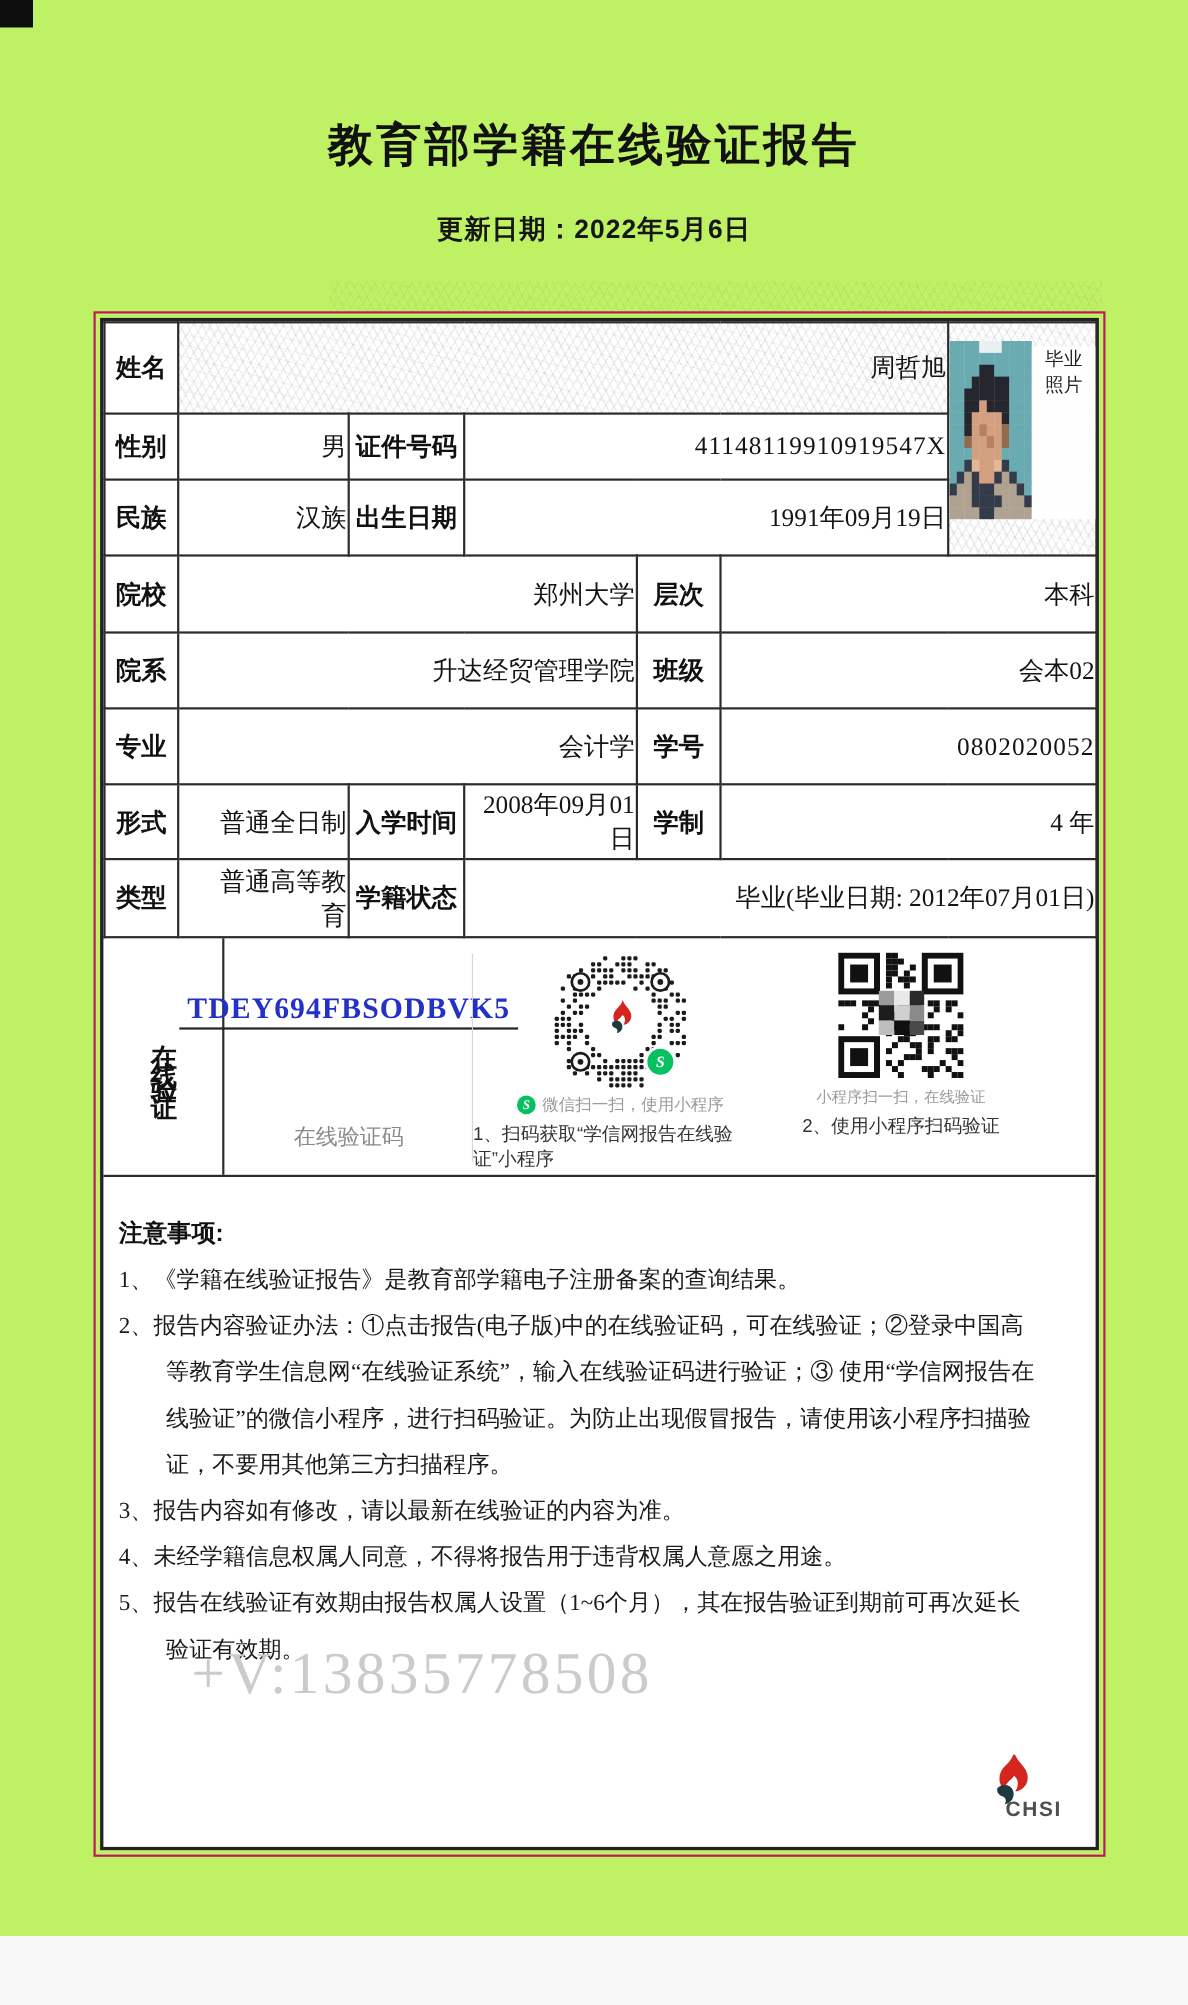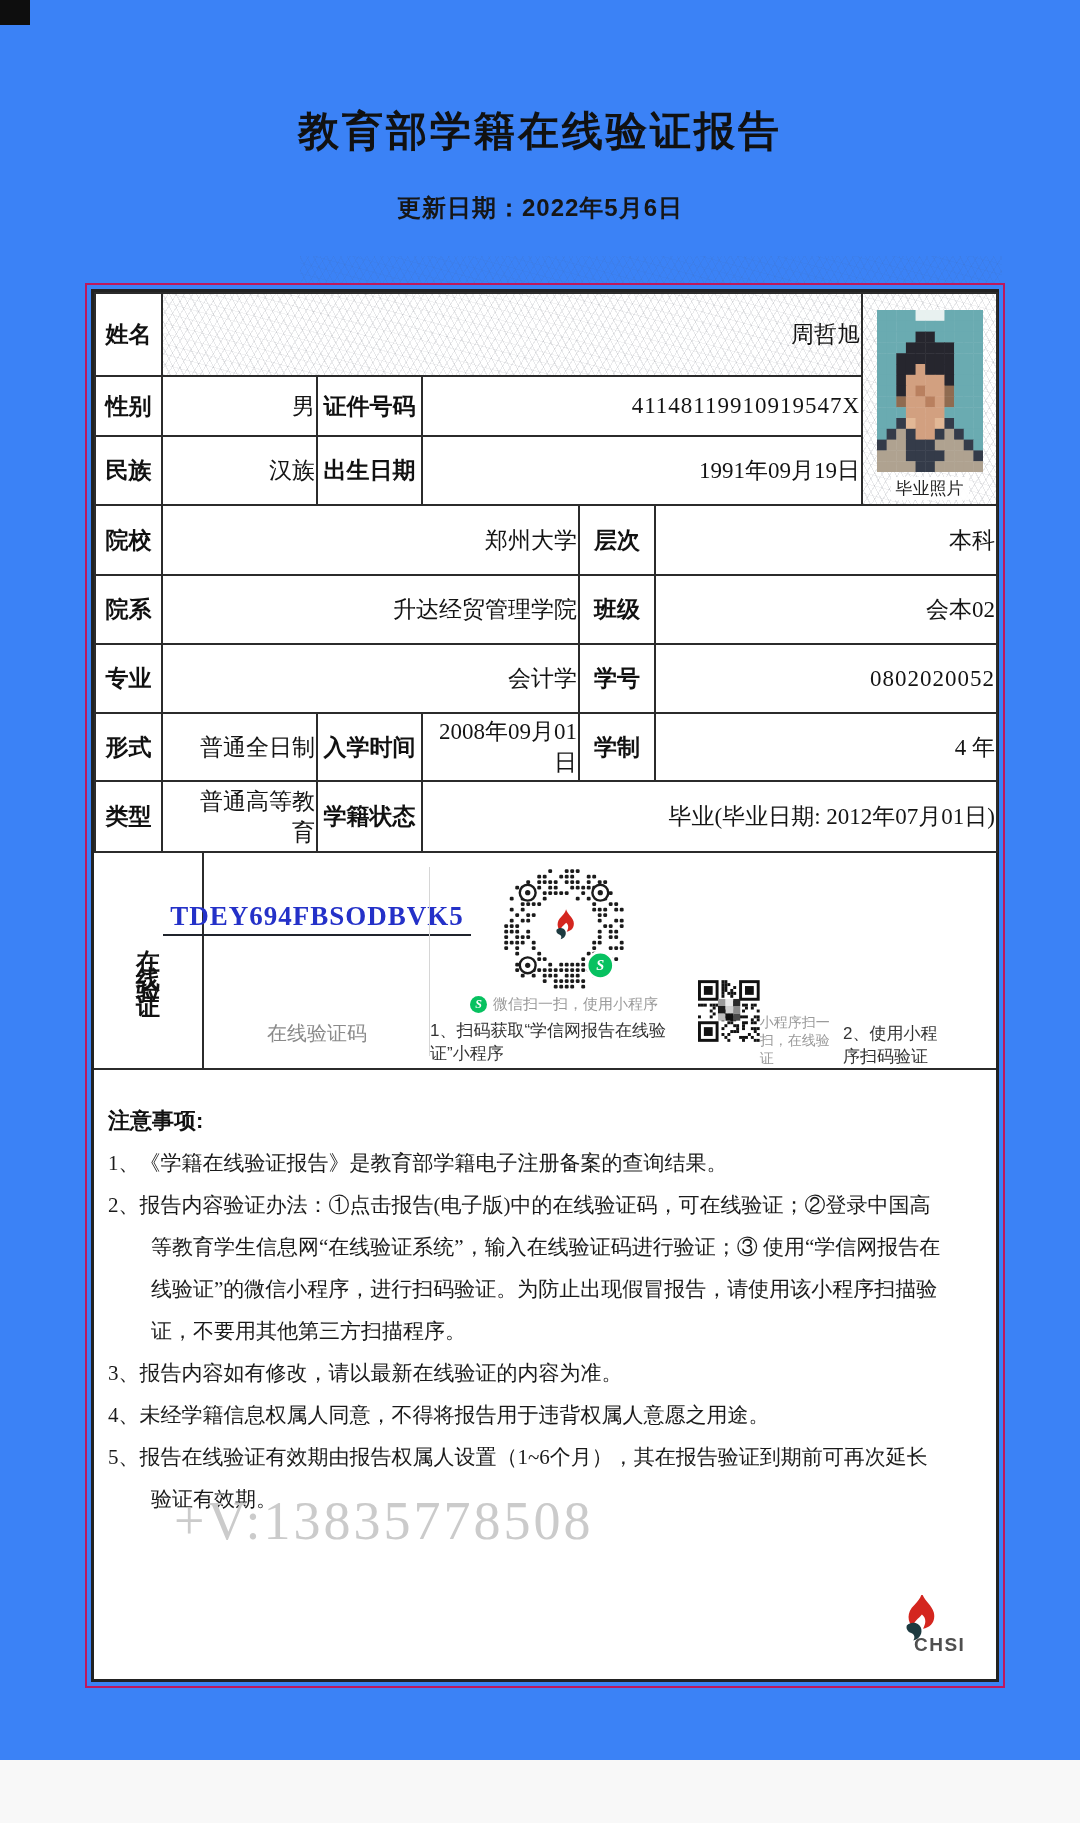--- a/index.html
+++ b/index.html
@@ -1,16 +1,16 @@
 <!DOCTYPE html>
 <html><head>
 <meta charset="utf-8">
 <style>
   html,body{margin:0;padding:0;background:#fff;}
-  .page{position:relative;width:1080px;height:1823px;background:#3b82f6;overflow:hidden;
+  .page{position:relative;width:1080px;height:1823px;background:#bef264;overflow:hidden;
         font-family:"Liberation Sans",sans-serif;color:#1c1c1c;}
   
   .corner-mark{position:absolute;left:0;top:0;width:30px;height:25px;background:#0e0e0e;}
   .bottom-band{position:absolute;left:0;top:1760px;width:100%;height:63px;background:#f8f8f8;}
   .scan-texture{position:absolute;left:300px;top:256px;width:702px;height:28px;opacity:.5;}
   .guilloche, .scan-texture{
     background-image:
       repeating-linear-gradient(63deg, rgba(80,85,100,0.13) 0 1px, transparent 1px 6px),
       repeating-linear-gradient(-58deg, rgba(80,85,100,0.12) 0 1px, transparent 1px 7px),
       repeating-linear-gradient(15deg, rgba(80,85,100,0.07) 0 1px, transparent 1px 10px);
@@ -28,41 +28,41 @@
   
   table.info-table{border-collapse:collapse;width:100%;table-layout:fixed;}
   table.info-table td{border:2px solid #2b2b2b;overflow:hidden;}
   td.lbl{font-family:"Liberation Sans",sans-serif;font-weight:700;font-size:23px;
          text-align:center;padding:0 2px;color:#111;}
   td.val{font-family:"Liberation Serif",serif;font-size:23px;padding-left:16px;color:#141414;text-align:right;}
   td.val.num{letter-spacing:1px;}
   tr.r1{height:83px;} tr.r2{height:60px;} tr.r3{height:69px;} tr.r4{height:70px;}
   tr.r5{height:69px;} tr.r6{height:69px;} tr.r7{height:68px;} tr.r8{height:71px;}
   td.photo-cell{padding:0;vertical-align:top;text-align:center;}
-  .photo-wrap{display:flex;flex-direction:column;align-items:center;padding-top:16px;}
+  .photo-wrap{display:flex;flex-direction:row;padding-top:16px;}
   .photo-caption{display:inline-block;background:rgba(255,255,255,.92);font-size:17px;
                  color:#222;margin-top:5px;padding:0 5px;font-family:"Liberation Sans",sans-serif;}
   
   .verify-row{display:flex;height:215px;border-bottom:2px solid #2b2b2b;}
   .verify-label-cell{width:108px;border-right:2px solid #2b2b2b;display:flex;
                      align-items:center;justify-content:center;}
   .verify-label-text{writing-mode:vertical-rl;text-orientation:upright;font-weight:700;
                      font-size:24px;letter-spacing:15px;color:#111;}
   .verify-code-col{width:226px;position:relative;display:flex;flex-direction:column;
                    align-items:center;padding-top:48px;box-sizing:border-box;gap:44px;}
   .verify-code-col::after{content:'';position:absolute;right:0;top:14px;bottom:12px;
                           width:1px;background:#d6d6d6;}
   .verify-code{font-family:"Liberation Serif",serif;font-weight:700;font-size:27px;
                color:#2431c8;border-bottom:2px solid #20242c;padding:0 7px 2px;
                letter-spacing:1px;text-decoration:none;}
   .verify-code-caption{margin-top:40px;font-size:20px;color:#8a8a8a;
                        font-family:"Liberation Sans",sans-serif;}
   .qr-col-1{width:268px;display:flex;flex-direction:column;align-items:center;padding-top:10px;box-sizing:border-box;}
   .qr-col-2{flex:1;display:flex;justify-content:center;}
-  .qr2-inner{display:flex;align-items:flex-end;padding-top:37px;margin-right:56px;}
+  .qr2-inner{display:flex;flex-direction:column;align-items:center;padding-top:13px;margin-right:56px;}
   .qr-cap-gray{display:flex;align-items:center;gap:6px;font-size:15px;color:#9a9a9a;}
   .qr-cap-gray.small{font-size:14px;margin-top:9px;}
   .qr-cap-dark{font-size:17px;color:#333;font-weight:400;margin-top:5px;}
   .wechat-badge{width:17px;height:17px;border-radius:50%;background:#07c160;color:#fff;
                 display:inline-flex;align-items:center;justify-content:center;
                 font-size:12px;font-weight:700;font-style:italic;font-family:"Liberation Serif",serif;}
   
   .notes-area{flex:1;position:relative;padding:30px 48px 0 14px;box-sizing:border-box;}
   .notes-heading{font-size:22px;font-weight:700;line-height:42px;color:#111;}
   .note-item{font-family:"Liberation Serif",serif;font-size:21px;line-height:42px;

